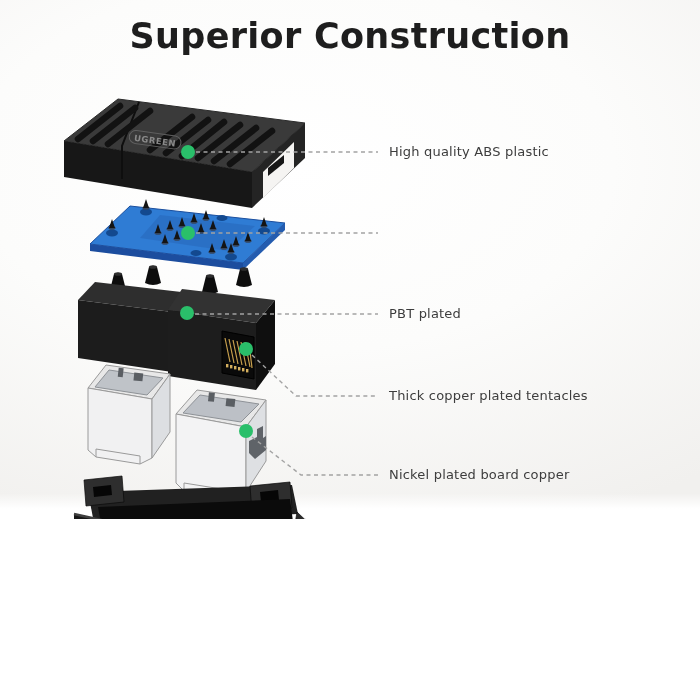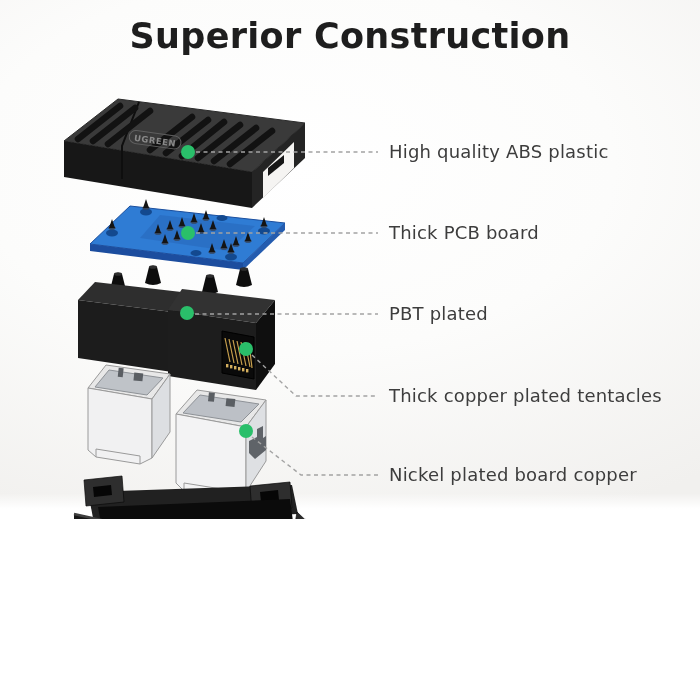--- a/index.html
+++ b/index.html
@@ -11,21 +11,21 @@
       radial-gradient(ellipse 95% 75% at 42% 32%, #ffffff 0%, #fcfcfb 48%, #f1f0ee 100%);
   }
   .title{
     position:absolute;top:16px;left:0;width:100%;
     text-align:center;font-size:35px;font-weight:700;color:#1e1e1e;
     letter-spacing:.3px;
   }
   .scene{position:absolute;left:0;top:0;}
   .callout-label{
     position:absolute;left:389px;
-    font-size:18px;line-height:24px;color:#3d3d3d;letter-spacing:.2px;
+    font-size:13px;line-height:24px;color:#3d3d3d;letter-spacing:.2px;
     white-space:nowrap;
   }
   .cl-1{top:140px}.cl-2{top:221px}.cl-3{top:302px}.cl-4{top:384px}.cl-5{top:463px}
 </style>
 </head>
 <body>
 
 <div class="stage">
 
   <div class="title">Superior Construction</div>
@@ -201,18 +201,17 @@
     <g fill="#2abf6a">
       <circle cx="188" cy="152" r="7"></circle>
       <circle cx="188" cy="233" r="7"></circle>
       <circle cx="187" cy="313" r="7"></circle>
       <circle cx="246" cy="349" r="7"></circle>
       <circle cx="246" cy="431" r="7"></circle>
     </g>
   </svg>
 
   <div class="callout-label cl-1">High quality ABS plastic</div>
-  <div class="callout-label cl-2">Thick PCB board</div>
   <div class="callout-label cl-3">PBT plated</div>
   <div class="callout-label cl-4">Thick copper plated tentacles</div>
   <div class="callout-label cl-5">Nickel plated board copper</div>
 
 </div>
 
 </body></html>

